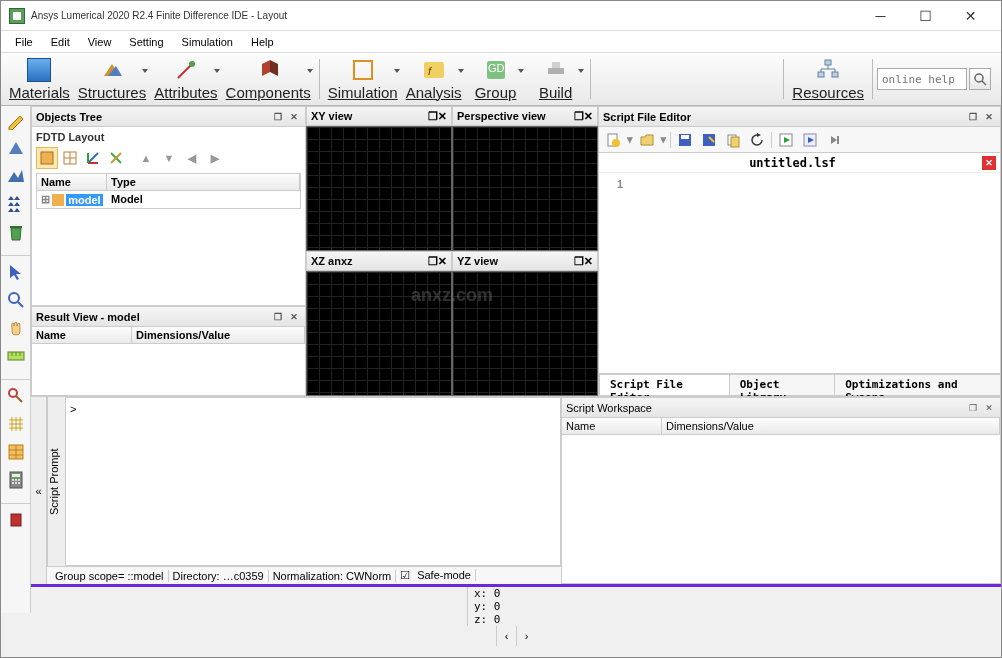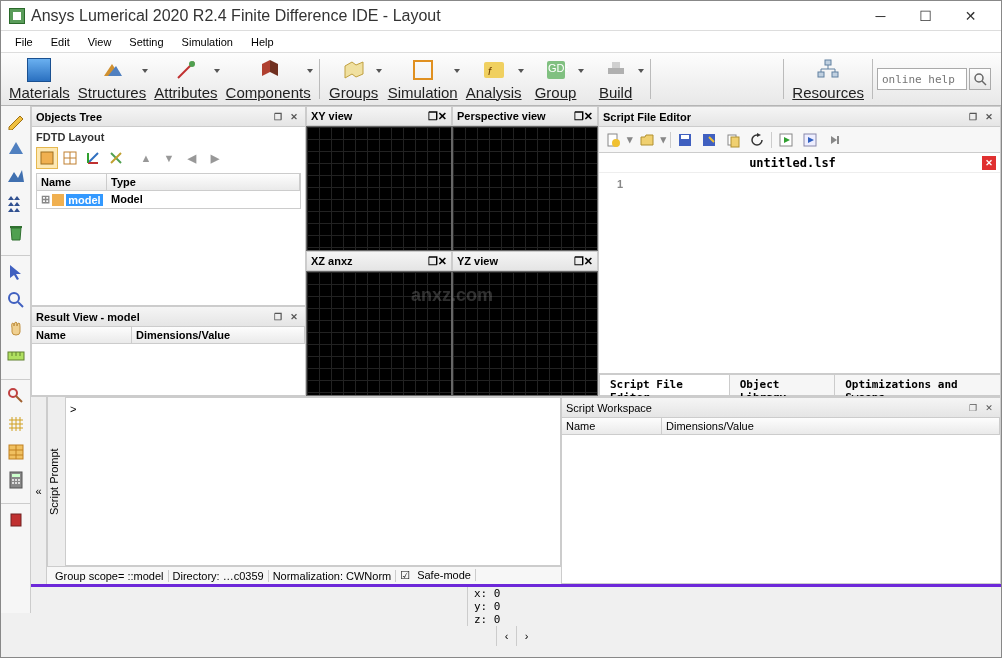--- a/index.html
+++ b/index.html
@@ -1,20 +1,20 @@
 <!DOCTYPE html>
 <html><head>
 <meta charset="utf-8">
 <style>
 * { box-sizing: border-box; margin: 0; padding: 0; font-family: "Tahoma", "Segoe UI", sans-serif; font-size: 11px; }
 body { background: #f0f0f0; width: 1002px; height: 658px; overflow: hidden; border: 1px solid #888; }
 .titlebar { height: 30px; background: #fff; display: flex; align-items: center; padding: 0 8px; border-bottom: 1px solid #ddd; }
 .titlebar .icon { width: 16px; height: 16px; background: #5a9c5a; border: 1px solid #2a6a2a; margin-right: 6px; position: relative; }
 .titlebar .icon::before { content: ""; position: absolute; inset: 3px; background: #fff; }
-.titlebar .title { flex: 1; color: #333; font-size: 16px; }
+.titlebar .title { flex: 1; color: #333; font-size: 10px; }
 .winbtns { display: flex; }
 .winbtn { width: 45px; height: 28px; display: flex; align-items: center; justify-content: center; color: #333; font-size: 14px; }
 .menubar { height: 22px; background: #fff; display: flex; align-items: center; padding: 0 6px; gap: 2px; border-bottom: 1px solid #ddd; }
 .menubar span { padding: 2px 8px; }
 .toolbar { height: 53px; background: linear-gradient(#fdfdfd,#e8e8e8); border-bottom: 1px solid #b5b5b5; display: flex; align-items: center; padding: 2px 4px; gap: 0; }
 .tbtn { display: flex; flex-direction: column; align-items: center; justify-content: center; padding: 2px 4px; min-width: 60px; height: 48px; cursor: pointer; position: relative; }
 .tbtn .ticon { width: 24px; height: 24px; position: relative; }
 .tbtn .tlabel { font-size: 15px; color: #222; margin-top: 2px; text-decoration: underline; }
 .tbtn .caret { position: absolute; right: 2px; top: 14px; width: 0; height: 0; border-left: 3px solid transparent; border-right: 3px solid transparent; border-top: 4px solid #555; }
 .tsep { width: 1px; height: 40px; background: #bbb; margin: 0 4px; }
@@ -139,29 +139,20 @@
           <polygon points="14,2 22,6 22,18 14,14" fill="#703020"></polygon>
         </svg>
       </div>
       <div class="tlabel">Components</div>
       <div class="caret"></div>
     </div>
   <div class="tsep"></div>
   <div class="tbtn">
       <div class="ticon">
         <svg width="24" height="24">
-          <path d="M3 8 L10 4 L14 7 L21 4 L21 16 L14 19 L10 16 L3 20 Z" fill="#f0e0a0" stroke="#c0a040"></path>
-        </svg>
-      </div>
-      <div class="tlabel">Groups</div>
-      <div class="caret"></div>
-    </div>
-  <div class="tbtn">
-      <div class="ticon">
-        <svg width="24" height="24">
           <rect x="3" y="3" width="18" height="18" fill="none" stroke="#e09020" stroke-width="2"></rect>
         </svg>
       </div>
       <div class="tlabel">Simulation</div>
       <div class="caret"></div>
     </div>
   <div class="tbtn">
       <div class="ticon">
         <svg width="24" height="24">
           <rect x="2" y="4" width="20" height="16" rx="2" fill="#f0d060"></rect>

